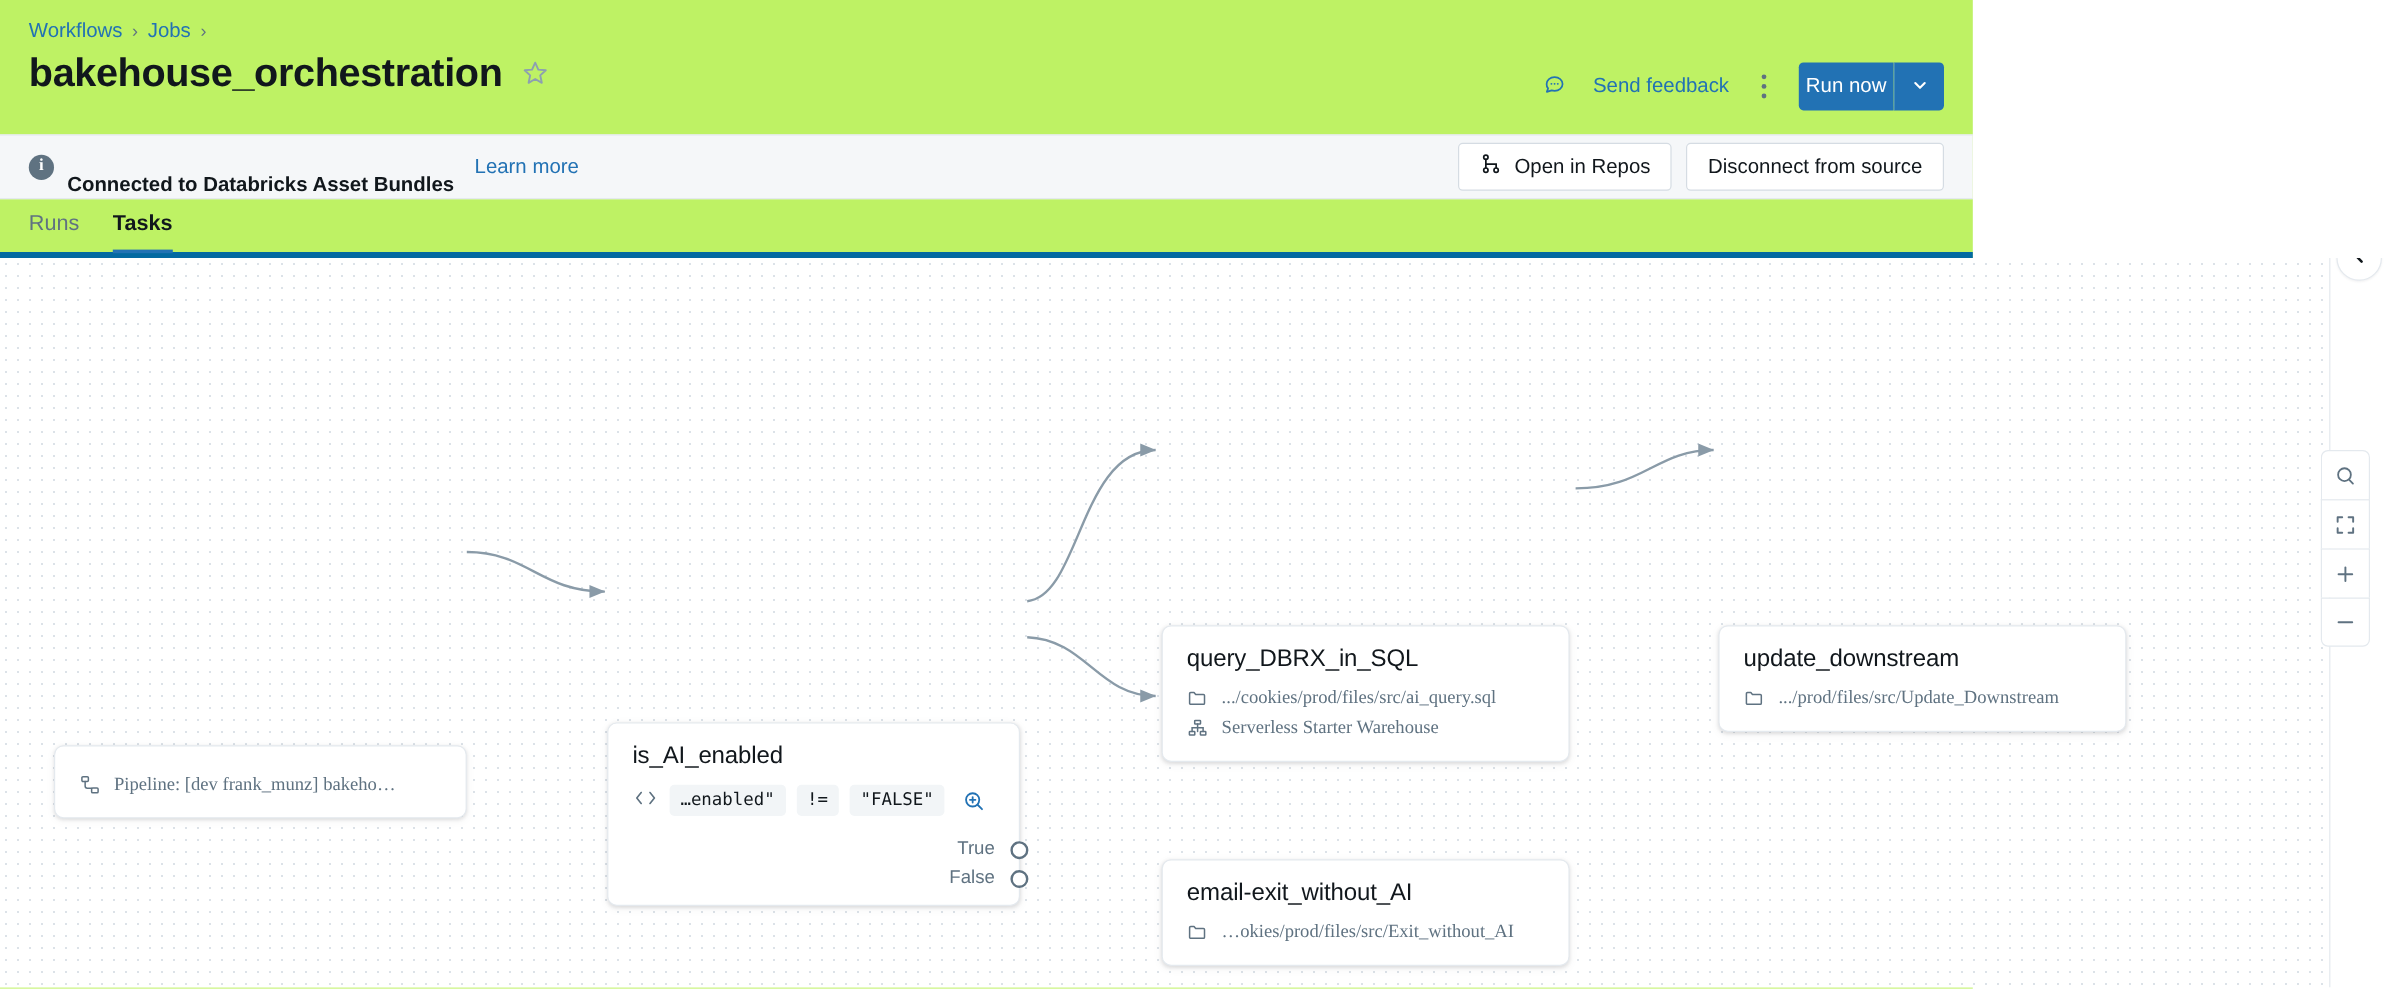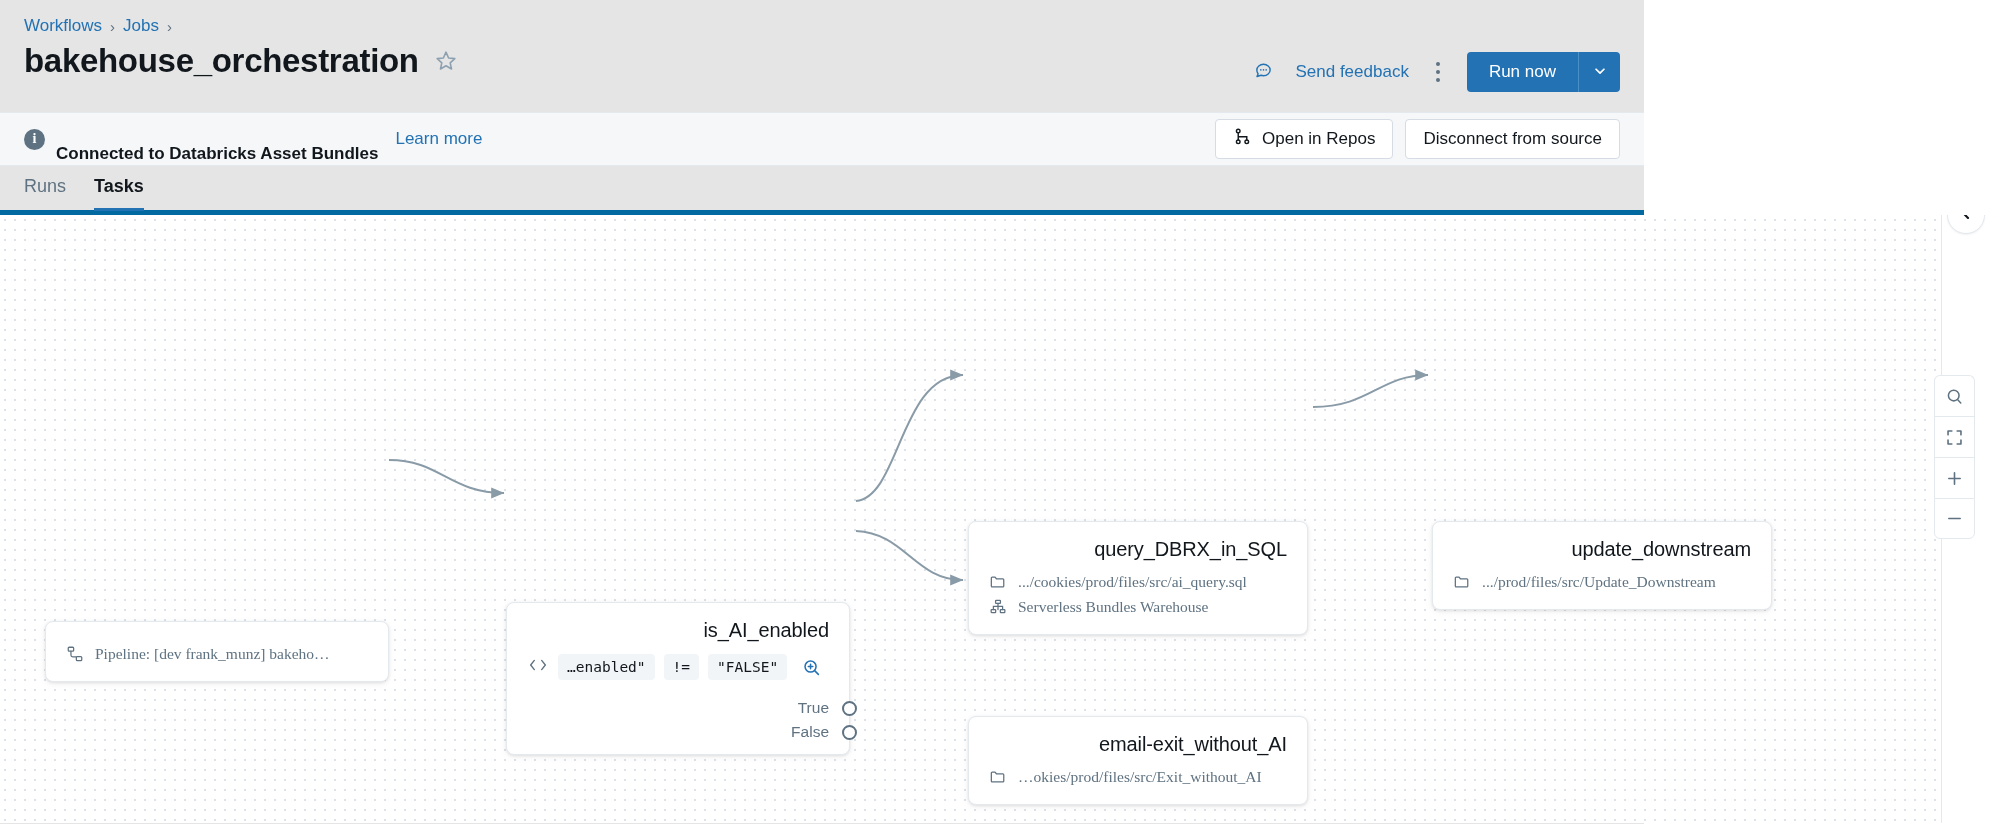--- a/index.html
+++ b/index.html
@@ -4,21 +4,21 @@
 <style>
   * { box-sizing: border-box; }
   html, body {
     margin: 0; padding: 0;
     width: 1999px; height: 824px;
     background: #fff;
     font-family: "Liberation Sans", sans-serif;
     color: #11171C;
     overflow: hidden;
   }
-  .page { position: relative; width: 1644px; height: 824px; background: #e5e5e5; }
+  .page { position: relative; width: 1644px; height: 824px; background: #bef264; }
 
   
   .header { position: relative; padding: 0 24px; height: 112px; }
   .breadcrumb {
     display: flex; align-items: center; gap: 8px;
     font-size: 17px; padding-top: 22px; height: 30px;
   }
   .crumb-link { color: #2272B4; cursor: pointer; }
   .crumb-sep { color: #5F7281; font-size: 15px; }
   .title-row {
@@ -40,21 +40,21 @@
   }
   .kebab {
     width: 26px; height: 34px; display: flex; flex-direction: column;
     align-items: center; justify-content: center; gap: 4px; cursor: pointer;
   }
   .kebab i { width: 4px; height: 4px; border-radius: 50%; background: #5F7281; display: block; }
   .split-btn { display: flex; align-items: stretch; }
   .btn-primary {
     background: #2272B4; color: #fff; border: none;
     font-family: inherit; font-size: 17px; font-weight: 500;
-    padding: 0 22px; height: 40px;
+    padding: 0 6px; height: 40px;
     border-radius: 4px 0 0 4px; cursor: pointer;
     display: flex; align-items: center; text-align: center;
   }
   .btn-primary-caret {
     background: #2272B4; border: none; border-left: 1px solid #4A90C8;
     width: 42px; height: 40px; border-radius: 0 4px 4px 0; cursor: pointer;
     display: flex; align-items: center; justify-content: center;
   }
 
   
@@ -115,21 +115,21 @@
   .node {
     position: absolute;
     background: #fff;
     border: 1px solid #E4E9EE;
     border-radius: 8px;
     box-shadow: 0 1px 3px rgba(17,23,28,0.10), 0 2px 8px rgba(17,23,28,0.05);
     padding: 16px 20px 18px 20px;
   }
   .node-title {
     font-size: 20px; color: #11171C; letter-spacing: -0.1px;
-    margin-bottom: 12px; white-space: nowrap; text-align: right;
+    margin-bottom: 12px; white-space: nowrap;
   }
   .node-meta {
     display: flex; align-items: center; gap: 11px;
     font-size: 15.5px; color: #5F7281; white-space: nowrap;
     margin-top: 7px;
     font-family: Liberation Serif, serif;
   }
   .node-meta .ic { flex: none; display: flex; align-items: center; }
 
   
@@ -347,21 +347,21 @@
       </div>
       <div class="node-meta">
         <span class="ic">
           <svg width="18" height="18" viewBox="0 0 20 20" fill="none" stroke="#5F7281" stroke-width="1.4" stroke-linecap="round">
             <rect x="7.3" y="2.6" width="5.4" height="3.4" rx="0.6"></rect>
             <rect x="2.4" y="12.8" width="5" height="3.4" rx="0.6"></rect>
             <rect x="12.6" y="12.8" width="5" height="3.4" rx="0.6"></rect>
             <path d="M10 6v3.4M4.9 12.8V9.4h10.2v3.4M10 9.4v3.4"></path>
           </svg>
         </span>
-        <span>Serverless Bundles Warehouse</span>
+        <span>Serverless Starter Warehouse</span>
       </div>
     </div>
 
     <div class="node" id="node-update" style="left:1432px; top:306px; width:340px;">
       <div class="node-title">update_downstream</div>
       <div class="node-meta">
         <span class="ic">
           <svg width="18" height="18" viewBox="0 0 20 20" fill="none" stroke="#5F7281" stroke-width="1.4" stroke-linejoin="round">
             <path d="M2.6 5.6a1 1 0 0 1 1-1h3.1l1.5 1.8h7.2a1 1 0 0 1 1 1v7.1a1 1 0 0 1-1 1H3.6a1 1 0 0 1-1-1z"></path>
           </svg>

